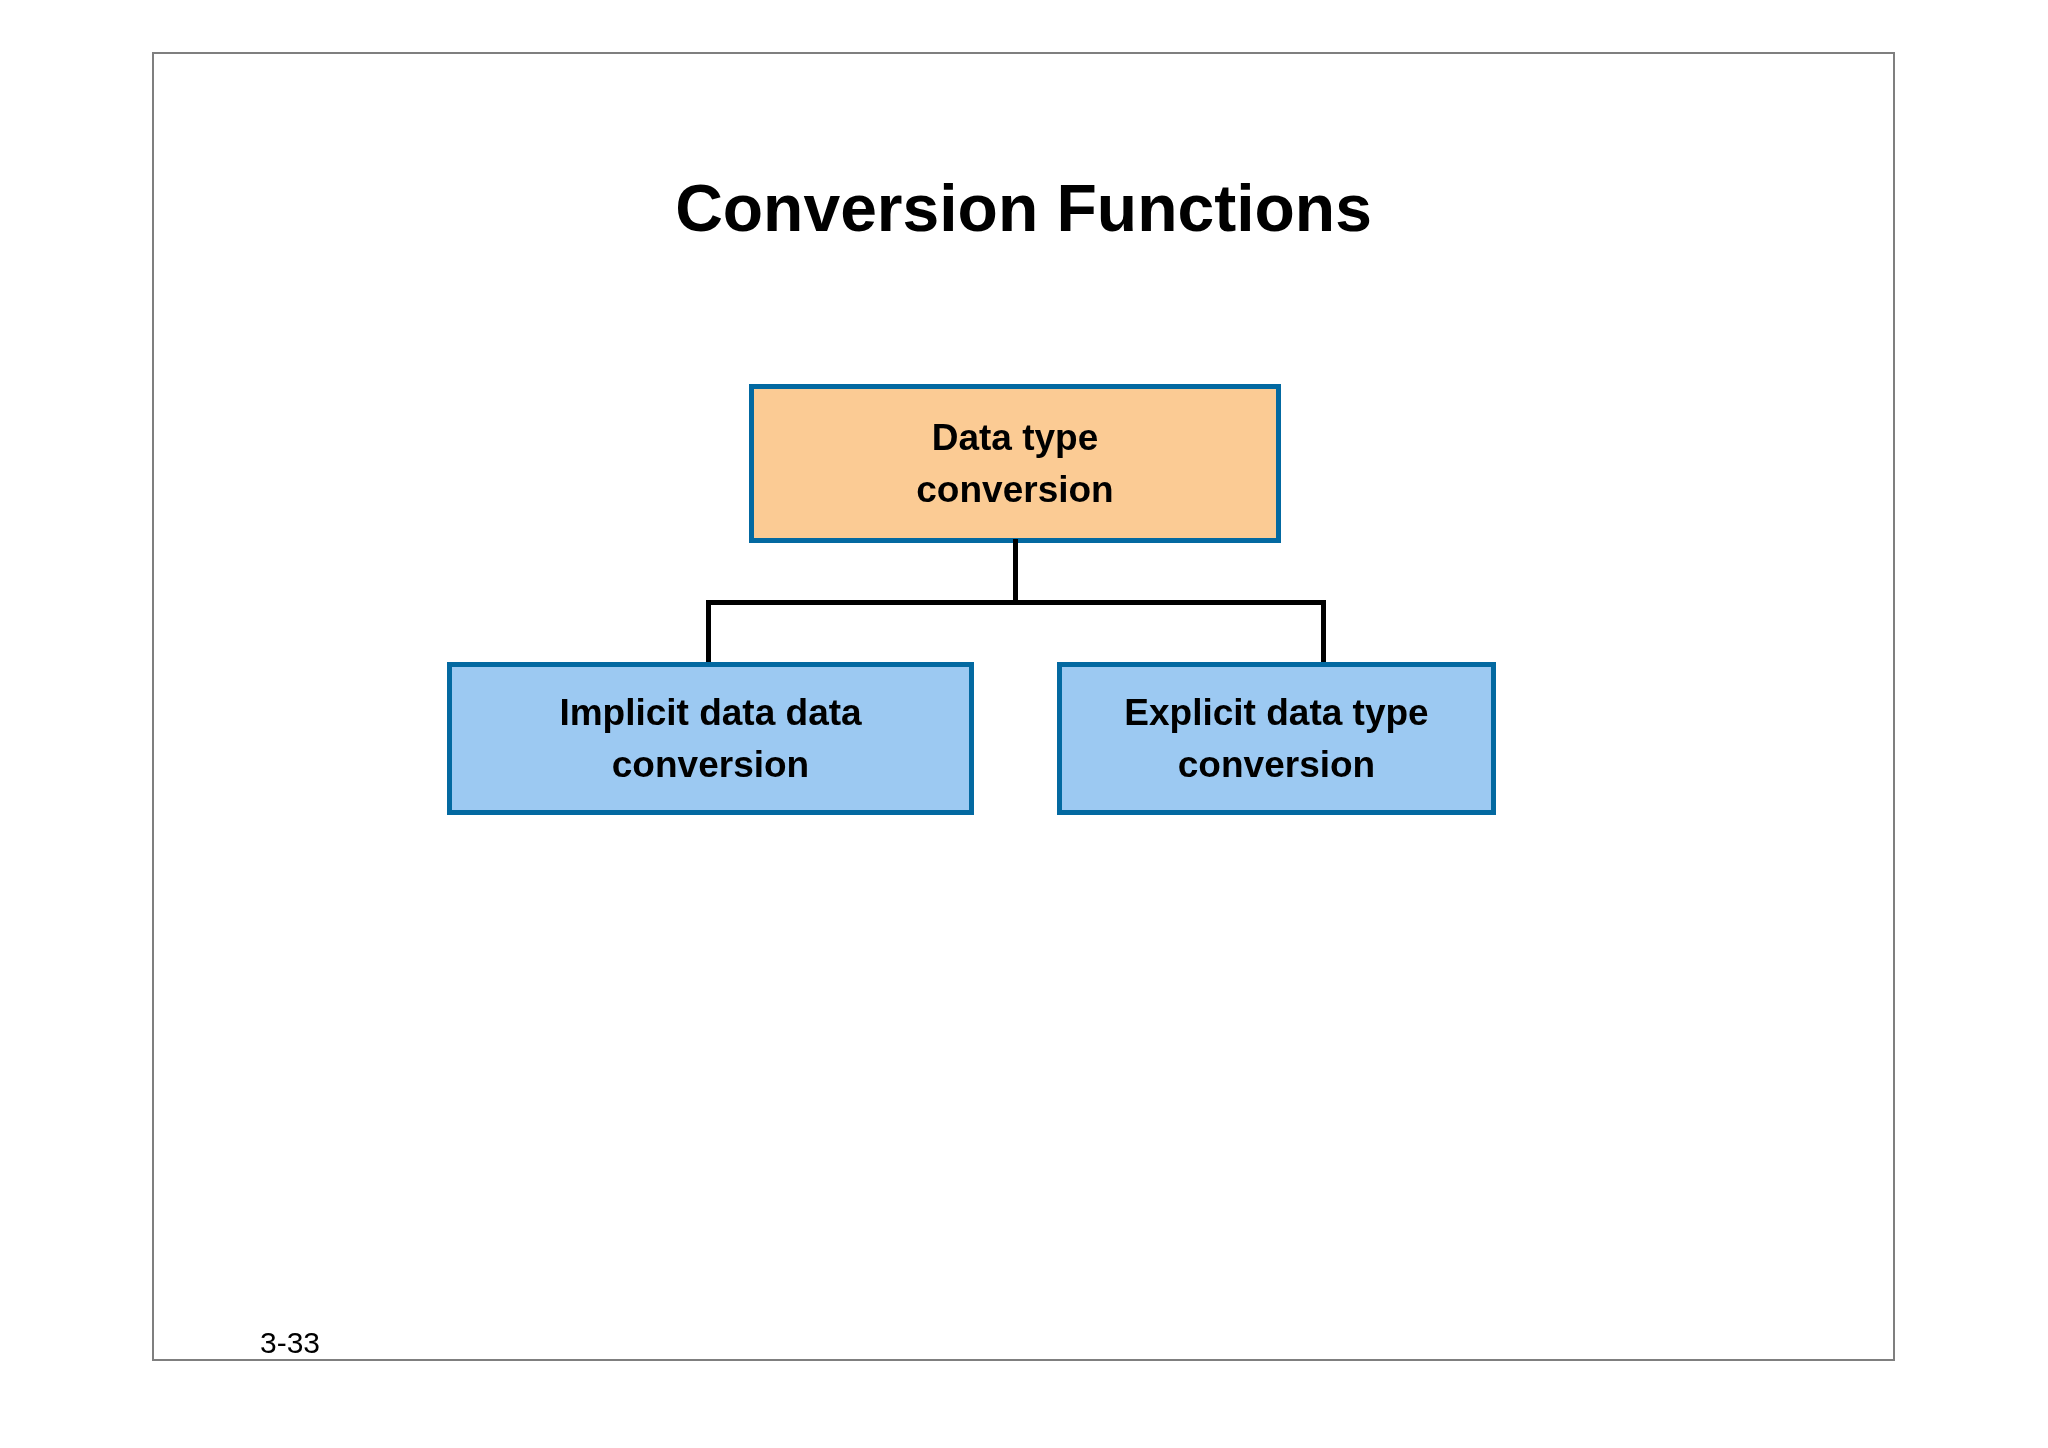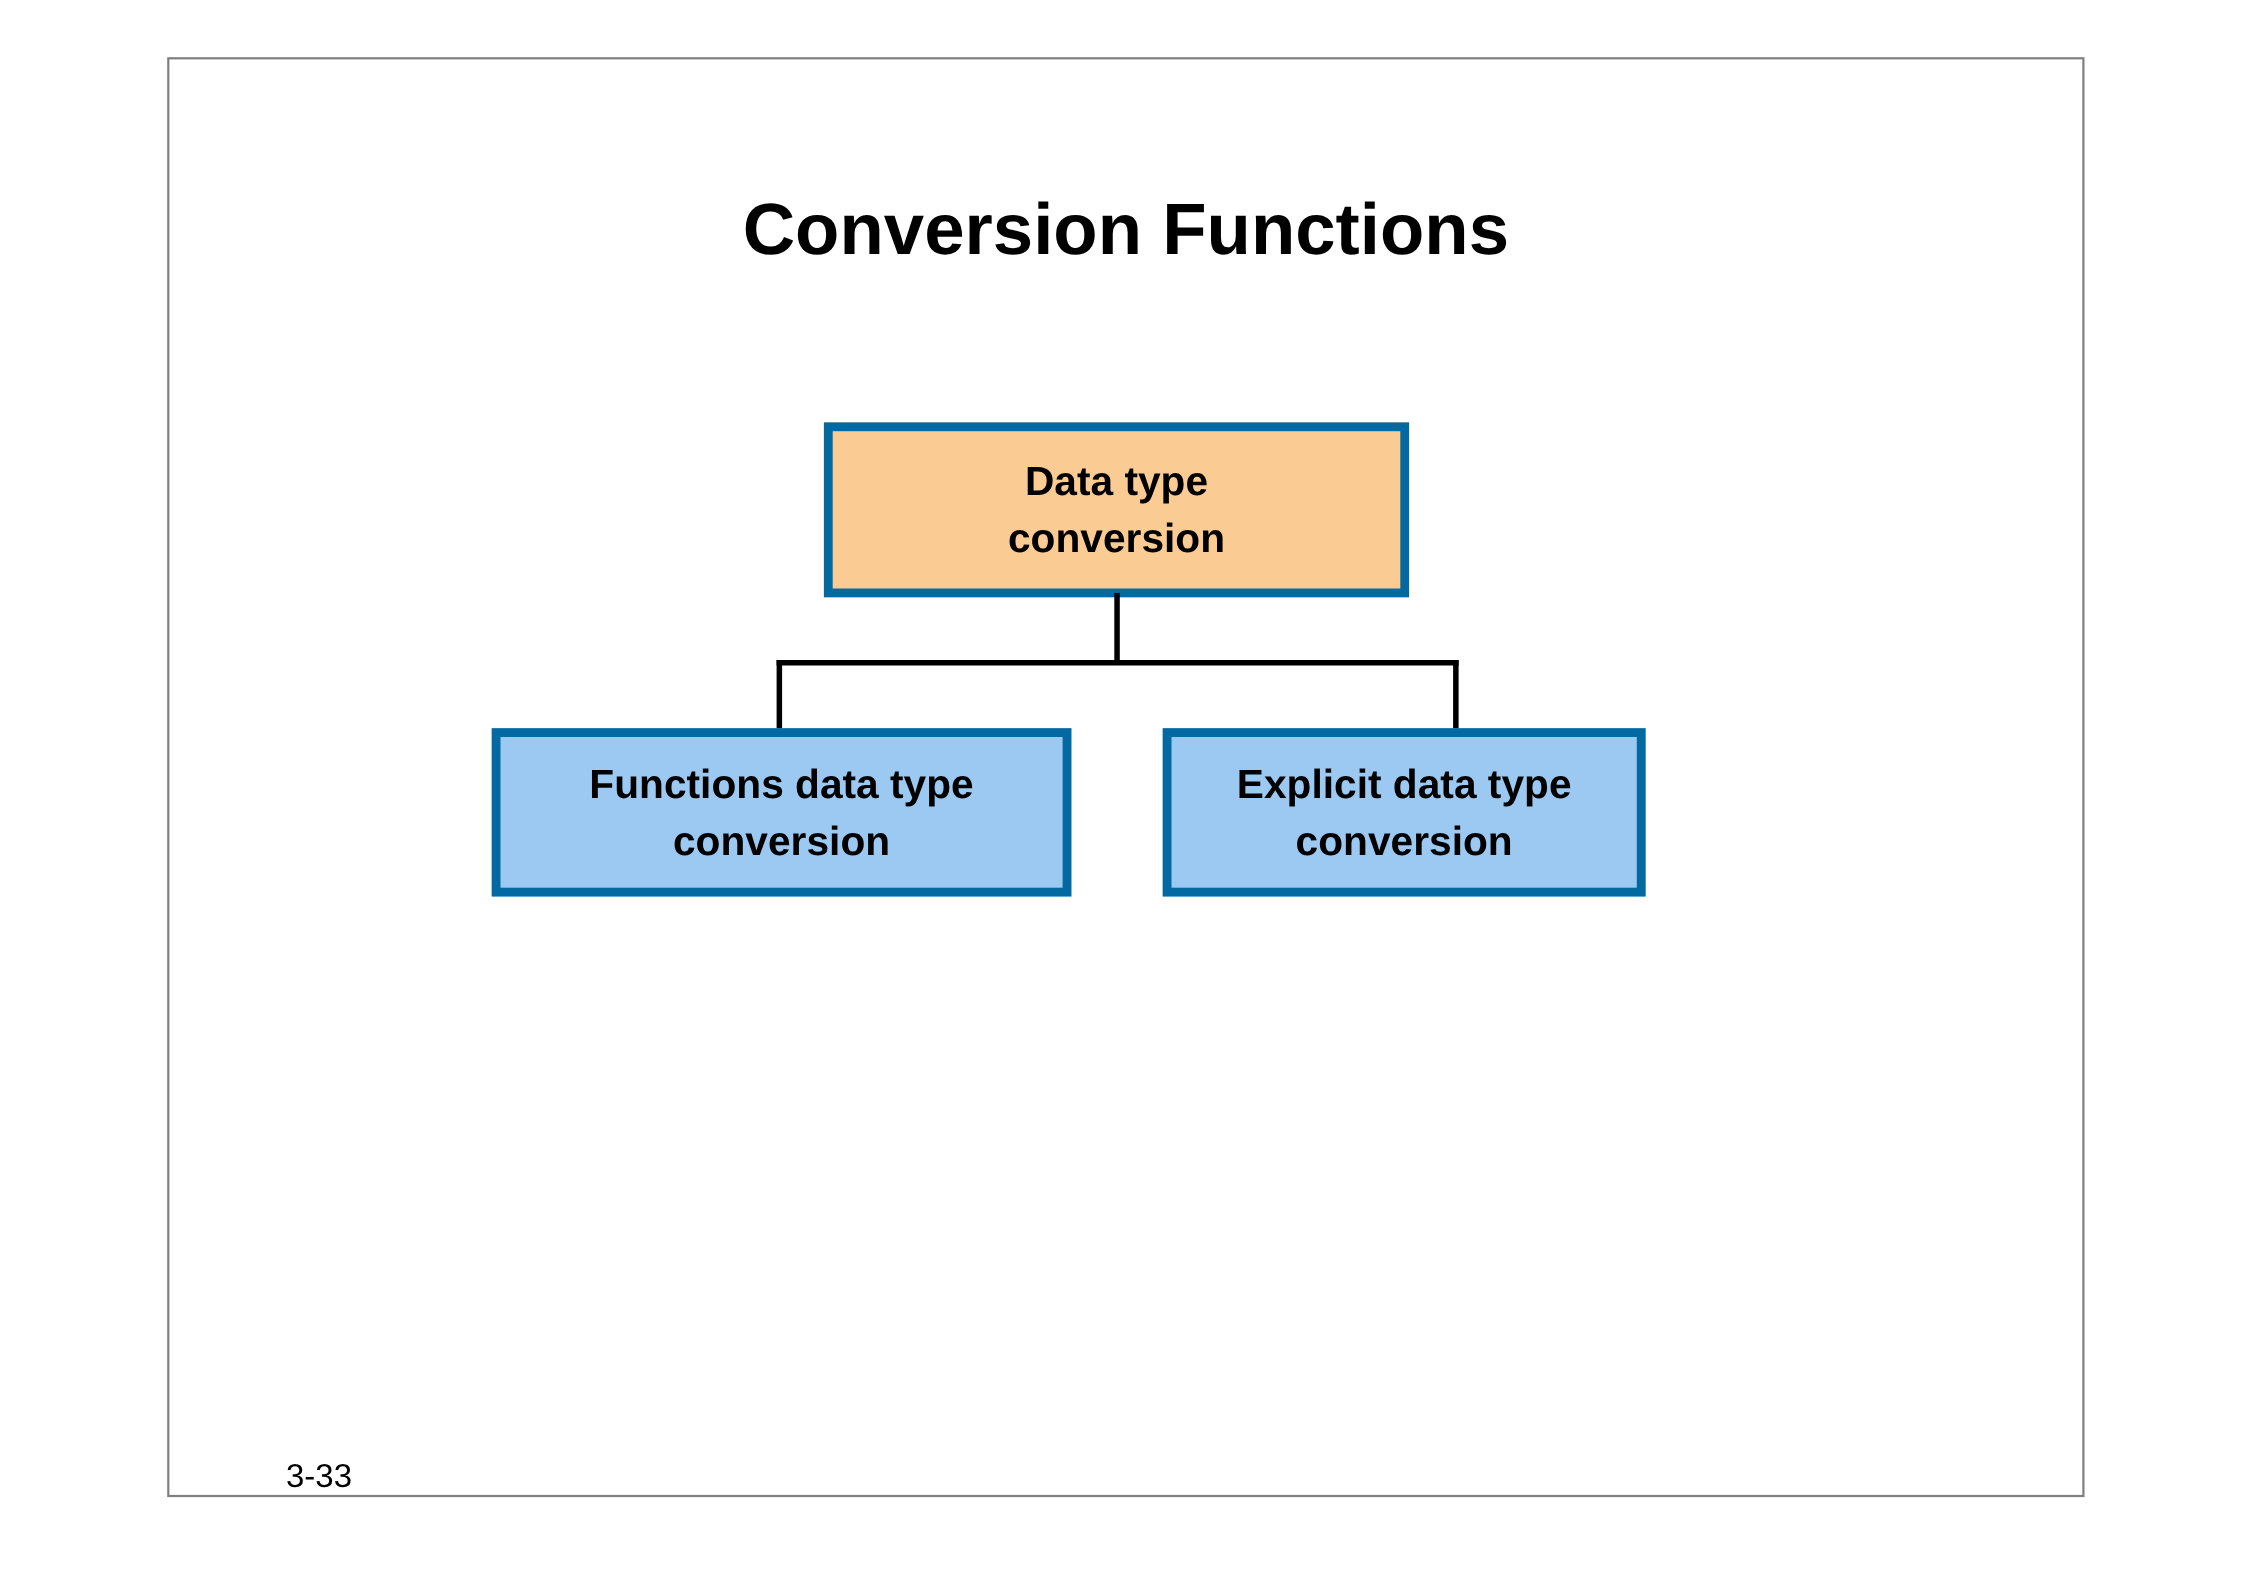--- a/index.html
+++ b/index.html
@@ -3,21 +3,21 @@
 <meta charset="utf-8">
 <style>
   html,body{margin:0;padding:0;}
   body{width:2048px;height:1448px;overflow:hidden;background:#ffffff;
        font-family:"Liberation Sans",sans-serif;}
   .page{position:relative;width:2048px;height:1448px;background:#ffffff;}
   .slide{position:absolute;left:152px;top:52px;width:1739px;height:1305px;
          border:2px solid #7f7f7f;background:#ffffff;}
   .title{position:absolute;left:0;right:0;top:116px;margin:0;text-align:center;
          font-size:66px;font-weight:bold;color:#000;letter-spacing:0px;}
-  .node{position:absolute;border:8px solid #0369a1;display:flex;flex-direction:column;
+  .node{position:absolute;border:5px solid #0369a1;display:flex;flex-direction:column;
         align-items:center;justify-content:center;text-align:center;
         font-weight:bold;font-size:37px;line-height:1.38;color:#000;box-sizing:border-box;}
   .node-root{left:595px;top:330px;width:532px;height:159px;}
   .node-left{left:293px;top:608px;width:527px;height:153px;}
   .node-right{left:903px;top:608px;width:439px;height:153px;}
   .conn{position:absolute;background:#000;}
   .conn-stem{left:859px;top:485px;width:5px;height:65px;}
   .conn-h{left:552px;top:546px;width:620px;height:5px;}
   .conn-dl{left:552px;top:546px;width:5px;height:64px;}
   .conn-dr{left:1167px;top:546px;width:5px;height:64px;}
@@ -54,21 +54,21 @@
       <span>Data type</span>
       <span>conversion</span>
     </div>
 
     <div class="conn conn-stem" style="background-color: rgb(0, 0, 0);"></div>
     <div class="conn conn-h" style="background-color: rgb(0, 0, 0);"></div>
     <div class="conn conn-dl" style="background-color: rgb(0, 0, 0);"></div>
     <div class="conn conn-dr" style="background-color: rgb(0, 0, 0);"></div>
 
     <div class="node node-left" style="background-color: rgb(156, 201, 242);">
-      <span>Functions data type</span>
+      <span>Implicit data data</span>
       <span>conversion</span>
     </div>
 
     <div class="node node-right" style="background-color: rgb(156, 201, 242);">
       <span>Explicit data type</span>
       <span>conversion</span>
     </div>
 
 
     <div class="pagenum">3-33</div>

